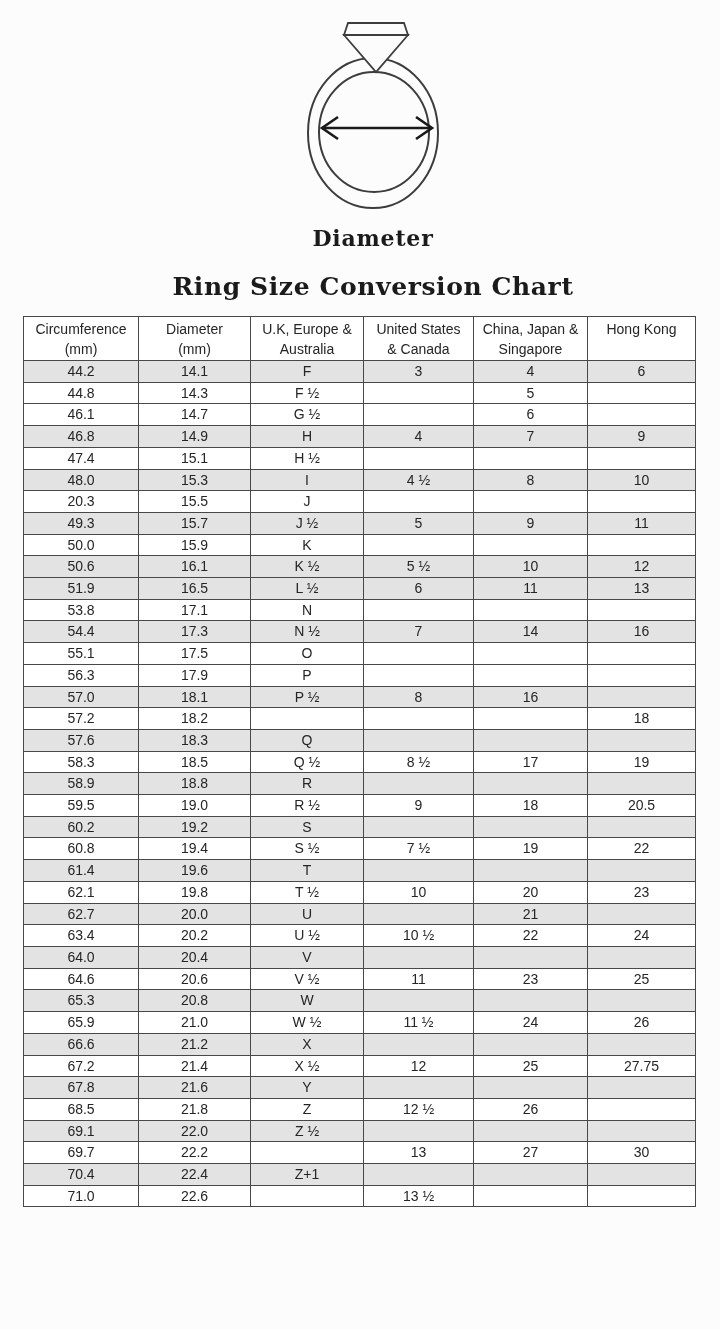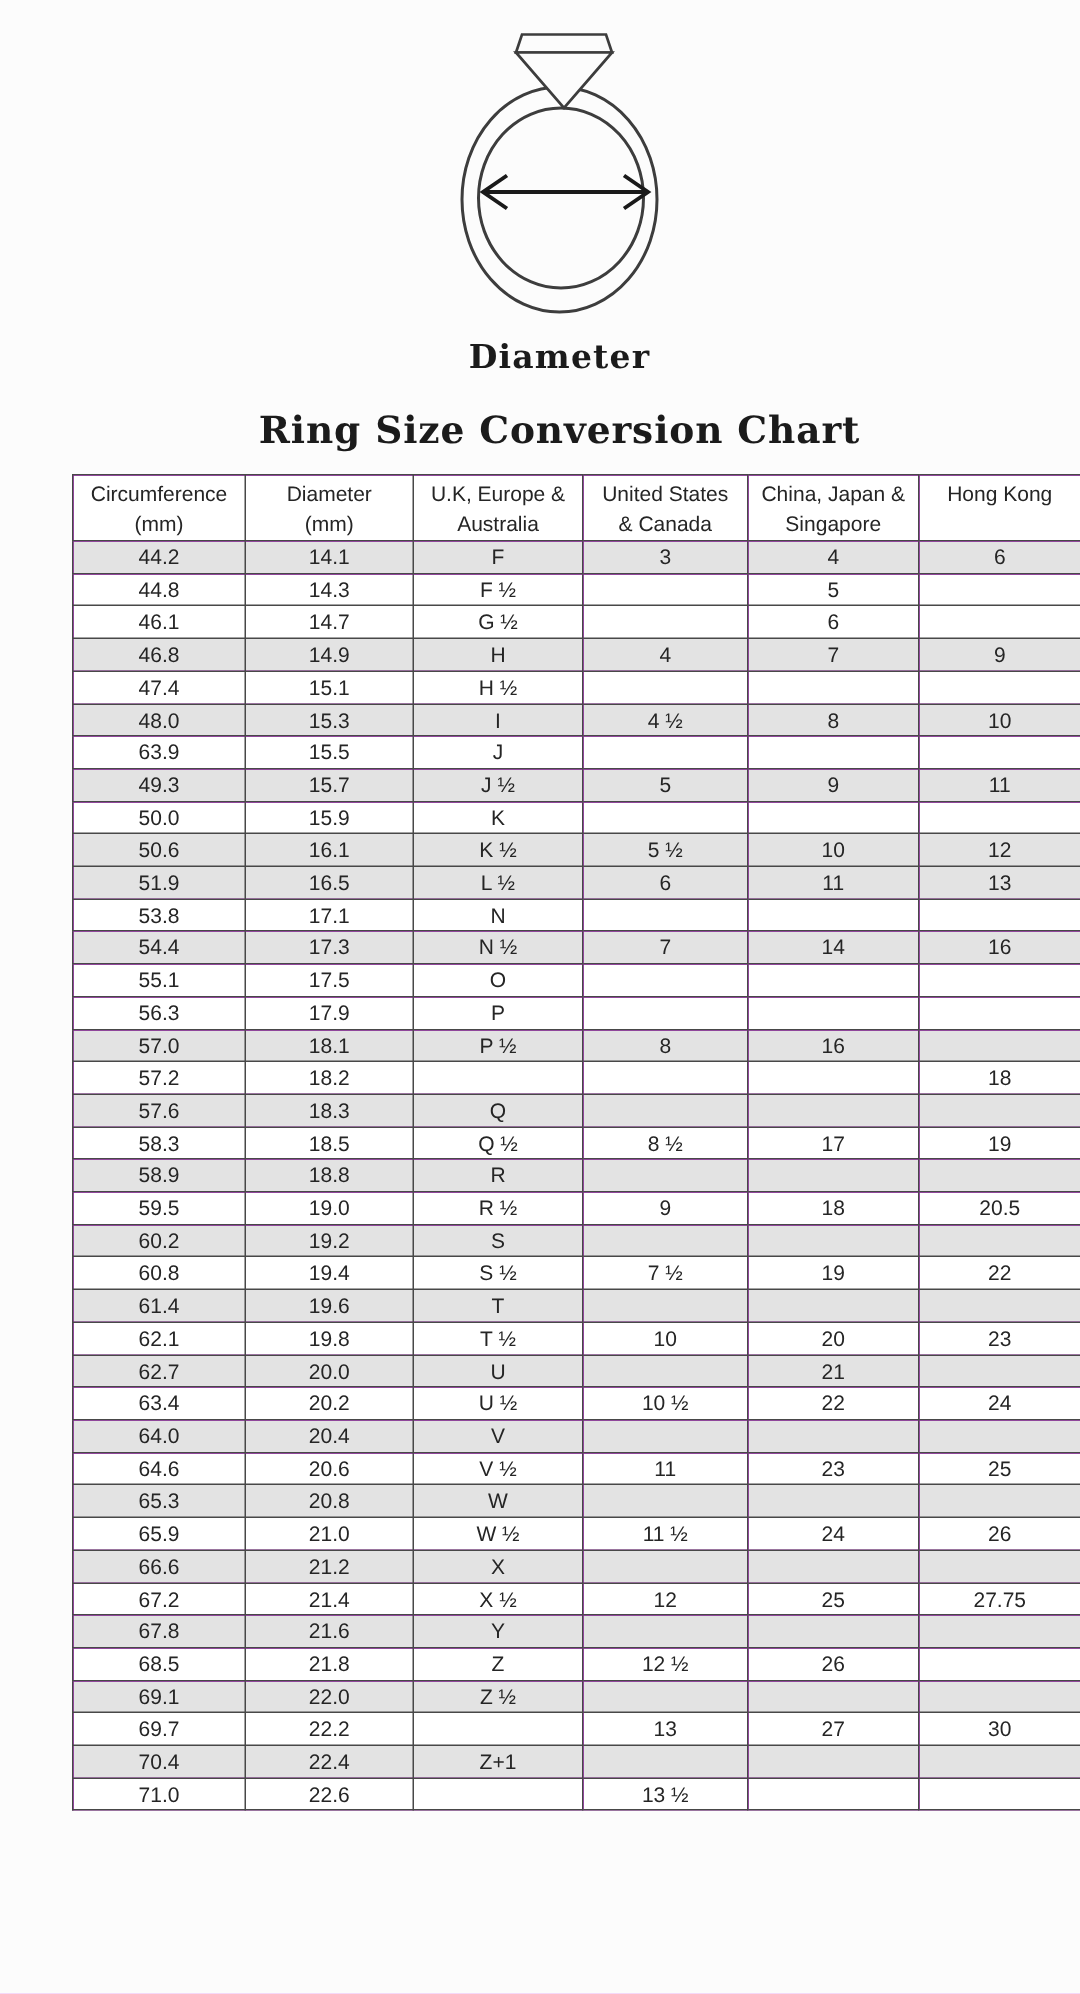--- a/index.html
+++ b/index.html
@@ -23,22 +23,21 @@
     position:absolute; top:272px; left:13px; width:720px;
     text-align:center;
     font-family:"DejaVu Serif","Liberation Serif",serif;
     font-weight:700; font-size:25px; letter-spacing:0.6px; color:#1b1b1b;
   }
   table.ring-table {
     position:absolute; top:316px; left:23px;
     width:672px;
     border-collapse:collapse;
     table-layout:fixed;
-    background:#d946ef;
-    margin-left:25px;
+    background:#c2410c;
   }
   .ring-table th, .ring-table td {
     border:1px solid #484848;
     text-align:center;
     vertical-align:middle;
     font-size:14px;
     color:#252525;
     padding:0;
     overflow:hidden;
     white-space:nowrap;
@@ -163,21 +162,21 @@
         </tr>
         <tr class="shaded">
           <td>48.0</td>
           <td>15.3</td>
           <td>I</td>
           <td>4 ½</td>
           <td>8</td>
           <td>10</td>
         </tr>
         <tr class="plain">
-          <td>63.9</td>
+          <td>20.3</td>
           <td>15.5</td>
           <td>J</td>
           <td></td>
           <td></td>
           <td></td>
         </tr>
         <tr class="shaded">
           <td>49.3</td>
           <td>15.7</td>
           <td>J ½</td>

